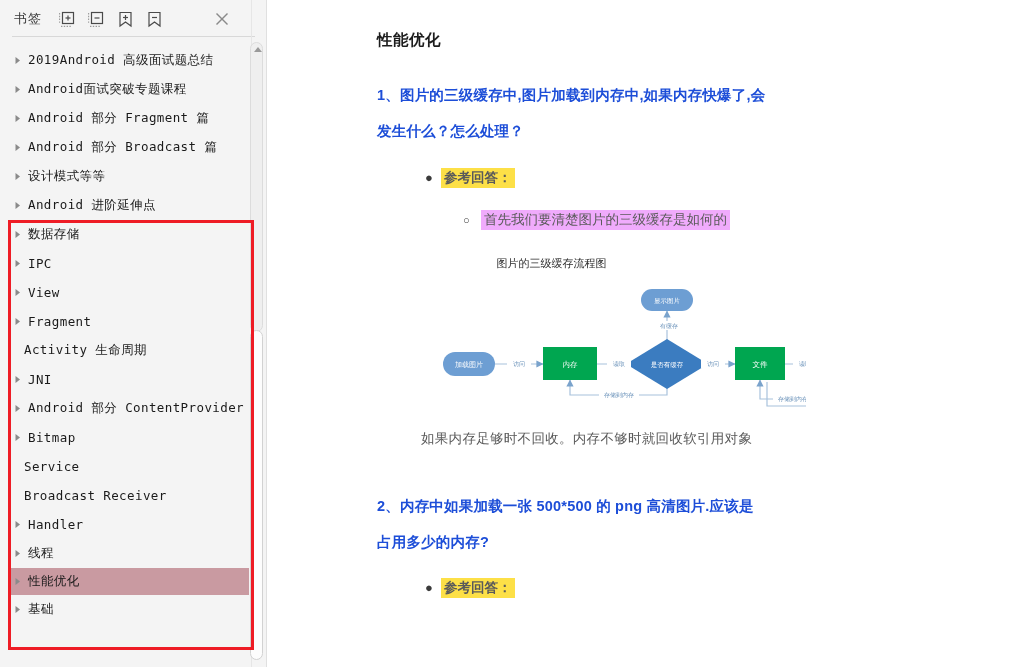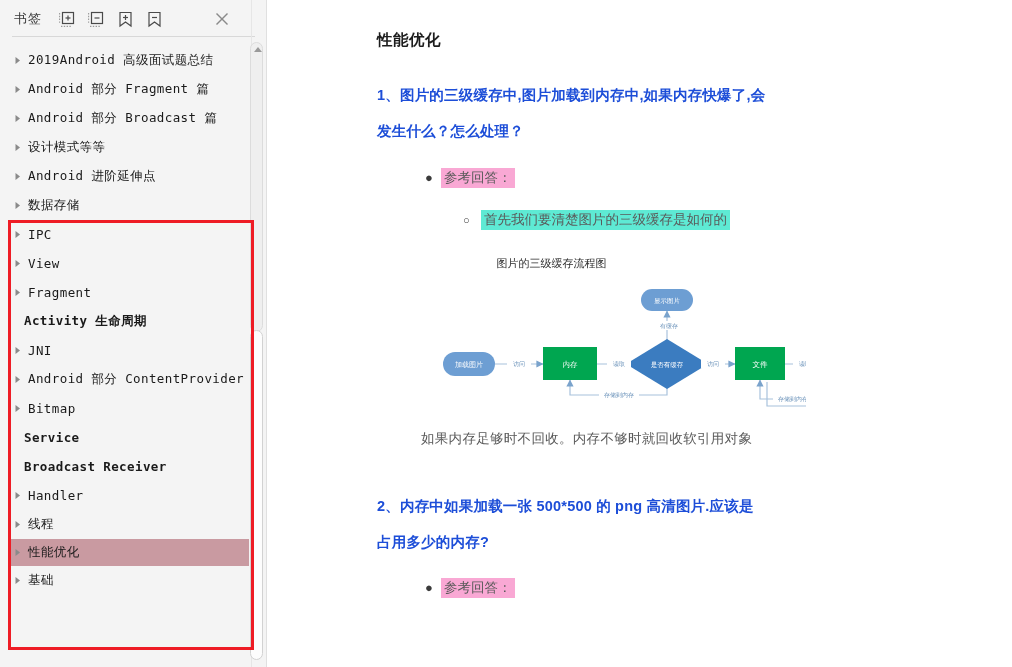--- a/index.html
+++ b/index.html
@@ -81,21 +81,21 @@
     align-items: center;
     justify-content: flex-start;
   }
   .tree-item .arrow svg { display:block; }
   .tree-item .label {
     font-family: "DejaVu Sans Mono", "Liberation Mono", monospace;
     font-size: 12.5px;
     color: #1a1a1a;
     letter-spacing: 0.4px;
   }
-  .tree-item.noarrow .label { margin-left: 10px; font-weight: bold; }
+  .tree-item.noarrow .label { margin-left: 10px; }
   .tree-item.selected {
     background: #c99aa1;
     width: 241px;
     margin-left: 8px;
     padding-left: 6px;
     height: 27px;
   }
   .tree-item.selected .label { font-weight: normal; }
 
   
@@ -179,33 +179,33 @@
     margin: 18px 0 0 48px;
     display: flex;
     align-items: baseline;
     font-size: 13.5px;
     color: #5a5a5a;
   }
   .bullet-l1 .dot {
     width: 16px; flex: 0 0 16px;
     font-size: 13px; color: #3a3a3a;
   }
-  .bullet-l1 .txt { background: #f9a8d4; padding: 1px 3px; }
+  .bullet-l1 .txt { background: #fde047; padding: 1px 3px; font-weight: bold; }
   .bullet-l2 {
     margin: 22px 0 0 86px;
     display: flex;
     align-items: baseline;
     font-size: 13.5px;
     color: #5a5a5a;
   }
   .bullet-l2 .circ {
     width: 18px; flex: 0 0 18px;
     font-size: 11px; color: #3a3a3a;
   }
-  .bullet-l2 .txt { background: #5eead4; padding: 1px 3px; text-align: right; }
+  .bullet-l2 .txt { background: #f0abfc; padding: 1px 3px; text-align: right; }
 
   
   #figure { margin: 26px 0 0 0; position: relative; }
   #fig-caption {
     text-align: center;
     font-size: 11px;
     font-weight: normal;
     color: #2b2b2b;
     margin-left: -40px;
     margin-bottom: 6px;
@@ -281,20 +281,28 @@
               </svg>
             </span>
             <span class="label">2019Android 高级面试题总结</span>
           </div>
           <div class="tree-item">
             <span class="arrow">
               <svg width="8" height="9" viewBox="0 0 8 9">
                 <path d="M1.5 1 L6 4.5 L1.5 8 Z" fill="#8a8a8a"></path>
               </svg>
             </span>
+            <span class="label">Android面试突破专题课程</span>
+          </div>
+          <div class="tree-item">
+            <span class="arrow">
+              <svg width="8" height="9" viewBox="0 0 8 9">
+                <path d="M1.5 1 L6 4.5 L1.5 8 Z" fill="#8a8a8a"></path>
+              </svg>
+            </span>
             <span class="label">Android 部分 Fragment 篇</span>
           </div>
           <div class="tree-item">
             <span class="arrow">
               <svg width="8" height="9" viewBox="0 0 8 9">
                 <path d="M1.5 1 L6 4.5 L1.5 8 Z" fill="#8a8a8a"></path>
               </svg>
             </span>
             <span class="label">Android 部分 Broadcast 篇</span>
           </div>

